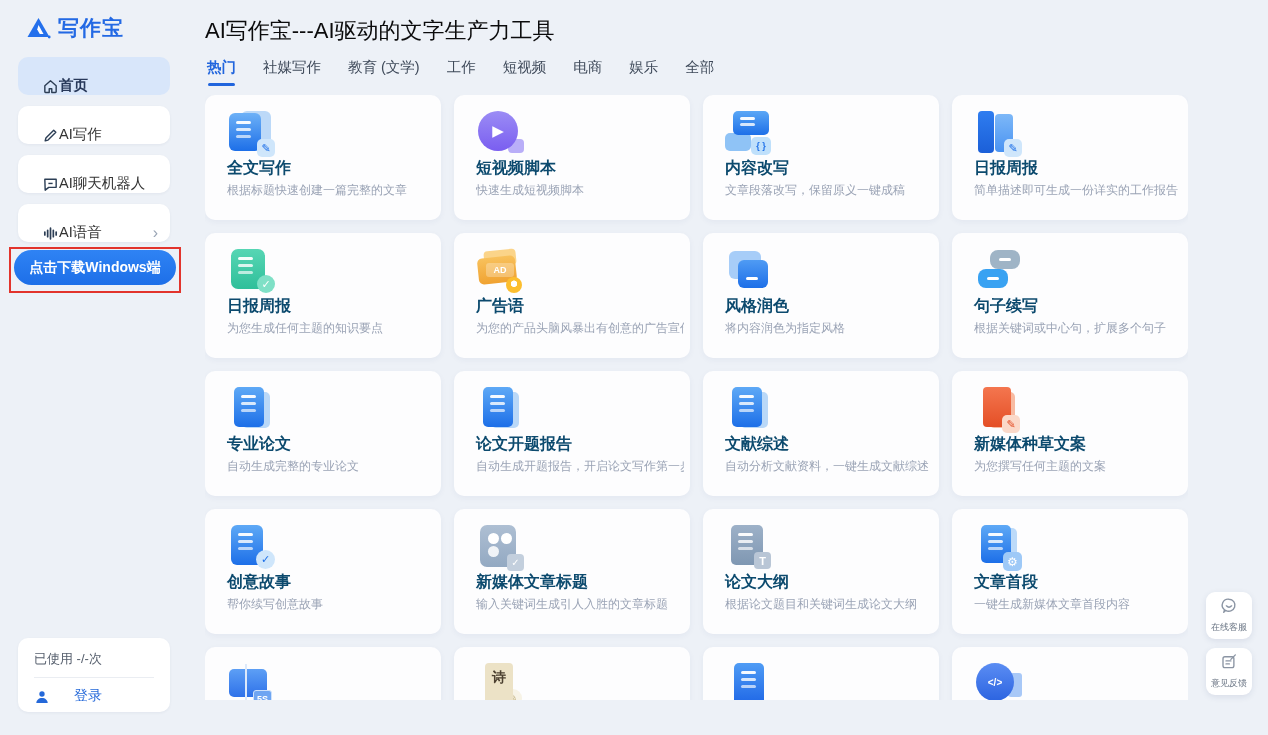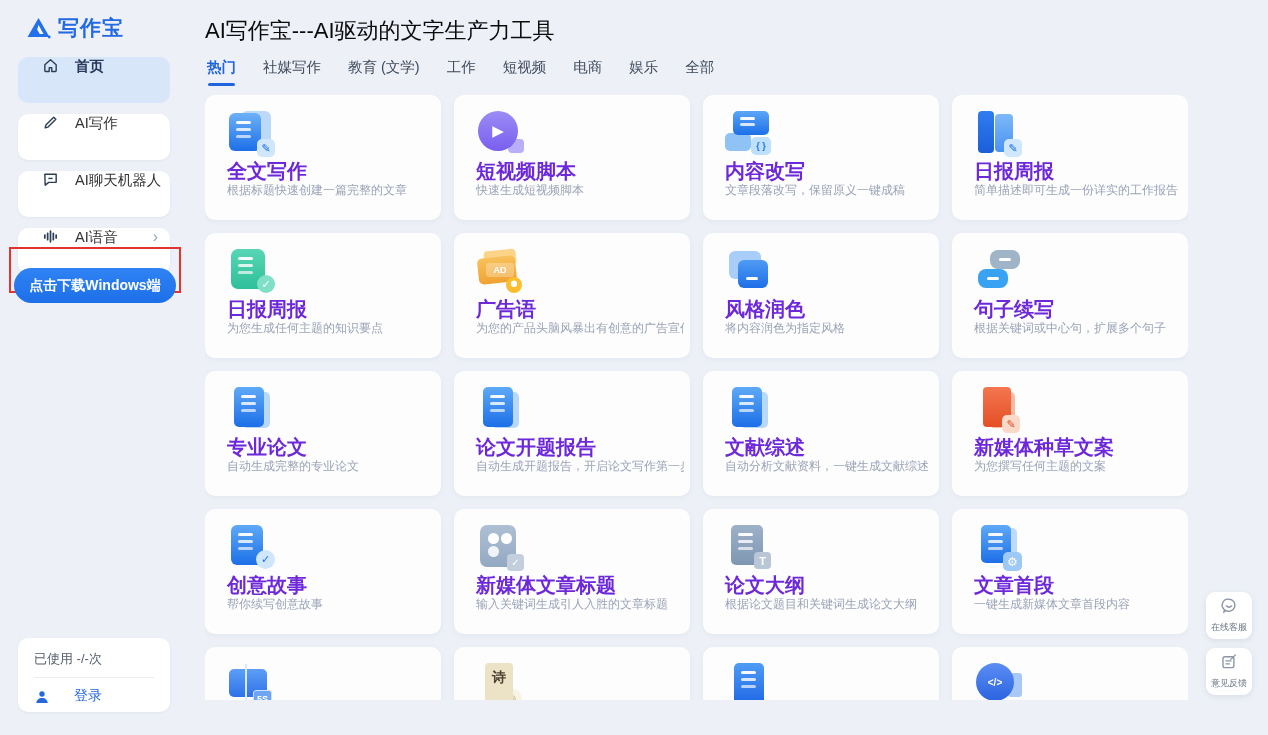--- a/index.html
+++ b/index.html
@@ -10,32 +10,32 @@
   }
   .stage { position:relative; width:1268px; height:735px; }
 
   
   .logo { position:absolute; left:26px; top:14px; display:flex; align-items:center; gap:6px; }
   .logo-mark { width:26px; height:24px; display:block; }
   .logo-text { font-size:21px; font-weight:800; color:#2369e4; letter-spacing:1px; }
 
   .side-nav { position:absolute; left:18px; top:57px; width:152px; display:flex; flex-direction:column; gap:11px; }
   .sitem {
-    display:flex; align-items:flex-start; gap:16px; height:46px; padding-left:24px;
+    display:flex; align-items:flex-end; gap:0; height:38px; padding-left:24px;
     background:#fff; border-radius:10px; font-size:14.5px; color:#333;
     box-shadow:0 1px 3px rgba(30,50,90,.06); cursor:pointer; position:relative;
   }
   .sitem.active { background:#d8e6fa; color:#28395a; font-weight:600; box-shadow:none; }
   .sitem .si-ic { width:17px; height:17px; display:block; flex:none; }
   .sitem .chev { position:absolute; right:12px; color:#9aa5b5; font-size:16px; }
 
   .dl-wrap { position:absolute; left:9px; top:247px; width:172px; height:46px;
     border:2px solid #e2342c; }
   .dl-btn {
-    display:block; width:162px; height:35px; margin:19px 0 0 3px; border:none; cursor:pointer;
+    display:block; width:162px; height:35px; margin:1px 0 0 3px; border:none; cursor:pointer;
     border-radius:18px; background:linear-gradient(180deg,#2f83f4,#1d6fe8);
     color:#fff; font-size:14px; font-weight:700; font-family:inherit;
   }
 
   .usage-card { position:absolute; left:18px; top:638px; width:152px; height:74px;
     background:#fff; border-radius:10px; padding:12px 16px;
     box-shadow:0 1px 3px rgba(30,50,90,.06); }
   .usage-text { font-size:13px; color:#555e6c; }
   .usage-div { border:none; border-top:1px solid #eaedf2; margin:9px 0; }
   .login-row { display:flex; align-items:flex-end; gap:24px; font-size:14px; color:#2468d9; cursor:pointer; }
@@ -47,21 +47,21 @@
   .tab { padding-bottom:9px; position:relative; cursor:pointer; white-space:nowrap; }
   .tab.active { color:#2165dd; font-weight:700; }
   .tab.active::after { content:""; position:absolute; left:1px; width:27px; bottom:0; height:3px;
     background:#2165dd; border-radius:2px; }
 
   
   .grid { position:absolute; left:205px; top:95px; width:983px; height:605px;
     display:flex; flex-wrap:wrap; gap:13px; overflow:hidden; }
   .card { width:236px; height:125px; background:#fdfdfe; border-radius:10px; position:relative;
     box-shadow:0 2px 6px rgba(40,60,110,.05); cursor:pointer; }
-  .c-title { position:absolute; left:22px; top:63px; font-size:20px; font-weight:700; color:#6d28d9; }
+  .c-title { position:absolute; left:22px; top:63px; font-size:16px; font-weight:700; color:#0c4a6e; }
   .c-desc { position:absolute; left:22px; top:87px; right:6px; font-size:12px; color:#9aa3b5;
     white-space:nowrap; overflow:hidden; }
 
   
   .ic { position:absolute; left:22px; top:14px; width:48px; height:48px; }
   .ic i { position:absolute; display:block; }
   .ic .bd { position:absolute; display:flex; align-items:center; justify-content:center;
     font-weight:700; color:#fff; border-radius:5px; }
   
   .i-doc-pencil .m::before,.i-paper-doc .m::before,.i-story-doc .m::before,

